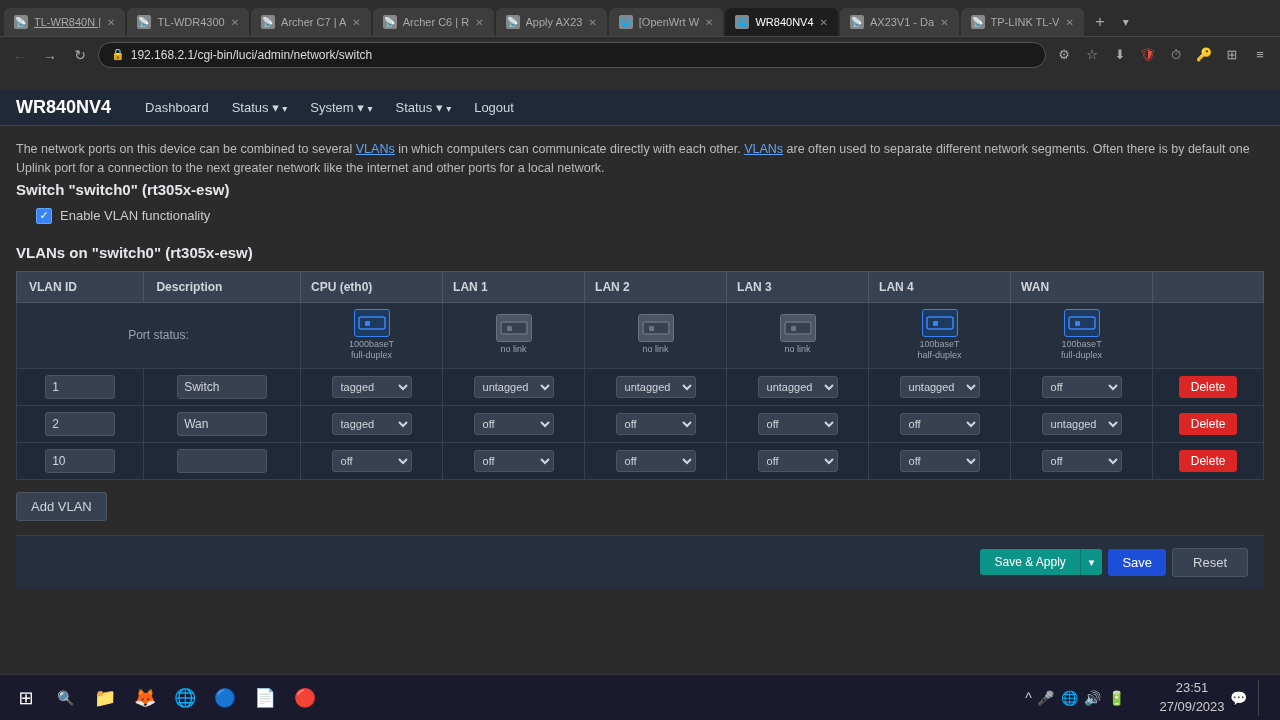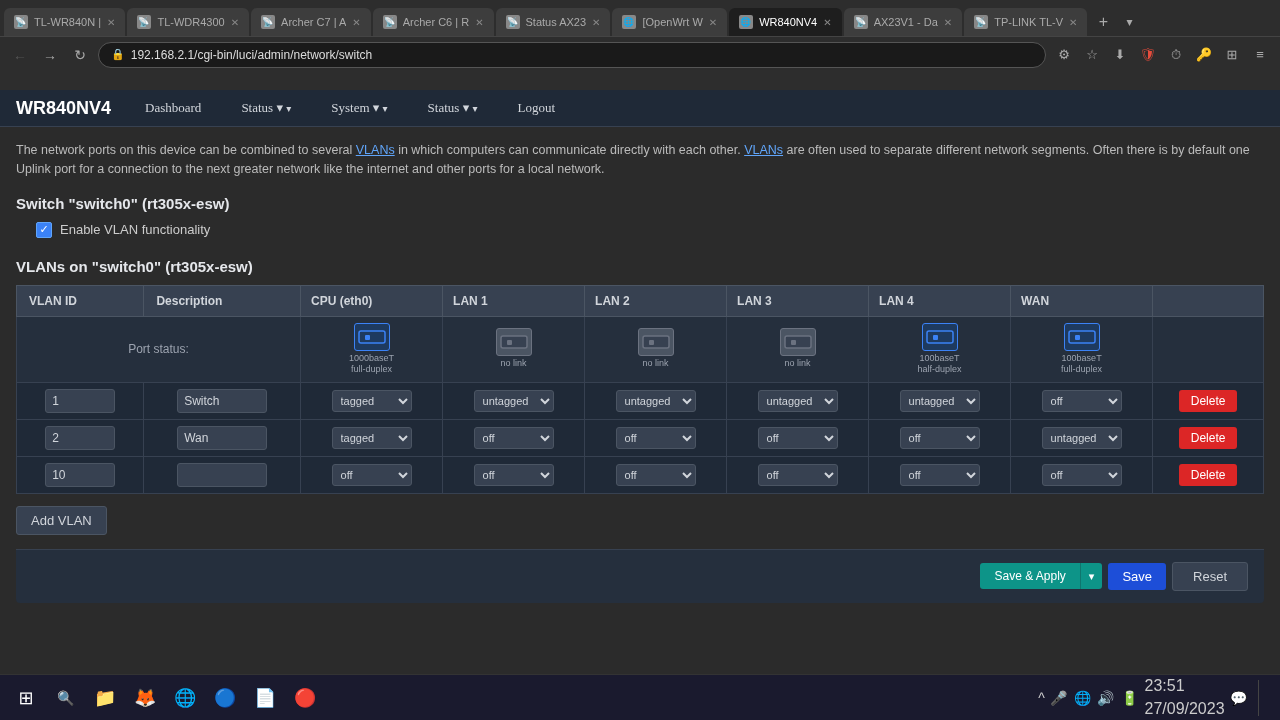--- a/index.html
+++ b/index.html
@@ -108,23 +108,22 @@
       border-bottom: 1px solid #374151;
     }
     .luci-brand {
       font-size: 18px;
       font-weight: bold;
       color: #fff;
       margin-right: 20px;
     }
     .luci-nav {
       display: flex;
-      gap: 20px;
+      gap: 3px;
       align-items: flex-start;
-      font-family: Liberation Serif, serif;
     }
     .luci-nav-item {
       padding: 4px 10px;
       color: #d1d5db;
       font-size: 13px;
       cursor: pointer;
       border-radius: 3px;
     }
     .luci-nav-item.has-arrow::after { content: ' ▾'; font-size: 10px; }
     .luci-badges {
@@ -148,21 +147,21 @@
     }
 
     
     .main-container {
       padding: 14px 16px;
     }
     .page-description {
       font-size: 12.5px;
       color: #bbb;
       line-height: 1.5;
-      margin-bottom: 16px;
+      margin-bottom: 3px;
     }
     .page-description a, .page-description .link-style {
       color: #60a5fa;
       text-decoration: underline;
     }
     .section-title {
       font-size: 15px;
       font-weight: bold;
       color: #e5e7eb;
       margin-bottom: 10px;
@@ -358,60 +357,60 @@
     .taskbar-icon {
       width: 36px; height: 36px; display: flex; align-items: center; justify-content: center;
       font-size: 18px; cursor: pointer; border-radius: 4px;
     }
     .taskbar-spacer { flex: 1; }
     .taskbar-tray {
       display: flex; align-items: center; gap: 6px; padding-right: 8px;
     }
     .tray-icon { font-size: 14px; color: #ccc; cursor: pointer; }
     .taskbar-clock {
-      font-size: 16px; color: #ccc; text-align: left; line-height: 1.4;
+      font-size: 13px; color: #ccc; text-align: center; line-height: 1.4; margin-left: 28px;
     }
     .taskbar-show-desktop {
       width: 6px; height: 36px; border-left: 1px solid #444; margin-left: 4px; cursor: pointer;
     }
 
     
     ::-webkit-scrollbar { width: 8px; }
     ::-webkit-scrollbar-track { background: #1a1a1a; }
     ::-webkit-scrollbar-thumb { background: #4b5563; border-radius: 4px; }
   </style>
 </head>
 <body>
 
 <div class="browser-chrome">
 
   <div class="tab-bar">
     <div class="tab">
       <div class="tab-icon">📡</div>
-      <span style="overflow:hidden;text-overflow:ellipsis;white-space:nowrap;font-size:11px;">TL-WR840N |</span>
+      <span style="overflow:hidden;text-overflow:ellipsis;white-space:nowrap;font-size:11px;text-decoration:underline;">TL-WR840N |</span>
       <span class="tab-close">✕</span>
     </div>
     <div class="tab">
       <div class="tab-icon">📡</div>
       <span style="overflow:hidden;text-overflow:ellipsis;white-space:nowrap;font-size:11px;">TL-WDR4300</span>
       <span class="tab-close">✕</span>
     </div>
     <div class="tab">
       <div class="tab-icon">📡</div>
       <span style="overflow:hidden;text-overflow:ellipsis;white-space:nowrap;font-size:11px;">Archer C7 | A</span>
       <span class="tab-close">✕</span>
     </div>
     <div class="tab">
       <div class="tab-icon">📡</div>
       <span style="overflow:hidden;text-overflow:ellipsis;white-space:nowrap;font-size:11px;">Archer C6 | R</span>
       <span class="tab-close">✕</span>
     </div>
     <div class="tab">
       <div class="tab-icon">📡</div>
-      <span style="overflow:hidden;text-overflow:ellipsis;white-space:nowrap;font-size:11px;">Status AX23</span>
+      <span style="overflow:hidden;text-overflow:ellipsis;white-space:nowrap;font-size:11px;">Apply AX23</span>
       <span class="tab-close">✕</span>
     </div>
     <div class="tab">
       <div class="tab-icon">🌐</div>
       <span style="overflow:hidden;text-overflow:ellipsis;white-space:nowrap;font-size:11px;">[OpenWrt W</span>
       <span class="tab-close">✕</span>
     </div>
     <div class="tab active">
       <div class="tab-icon">🌐</div>
       <span style="overflow:hidden;text-overflow:ellipsis;white-space:nowrap;font-size:11px;">WR840NV4</span>

